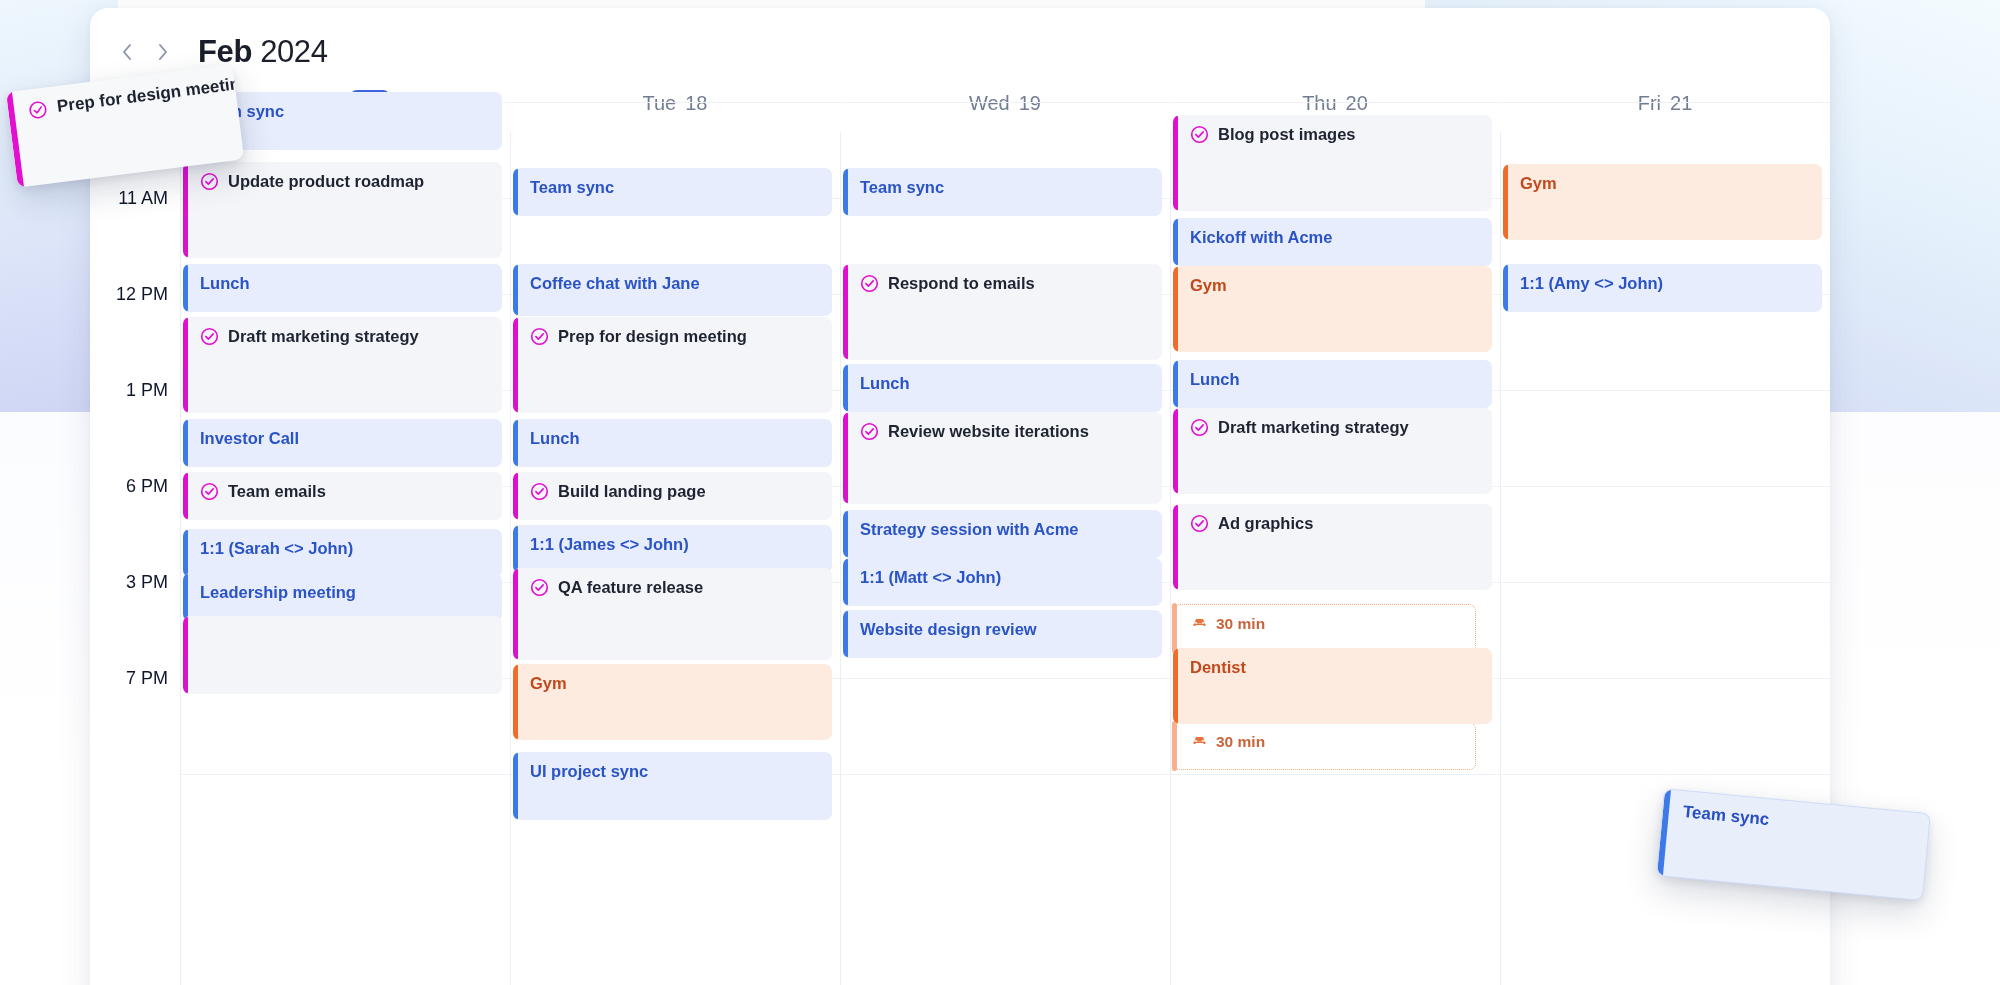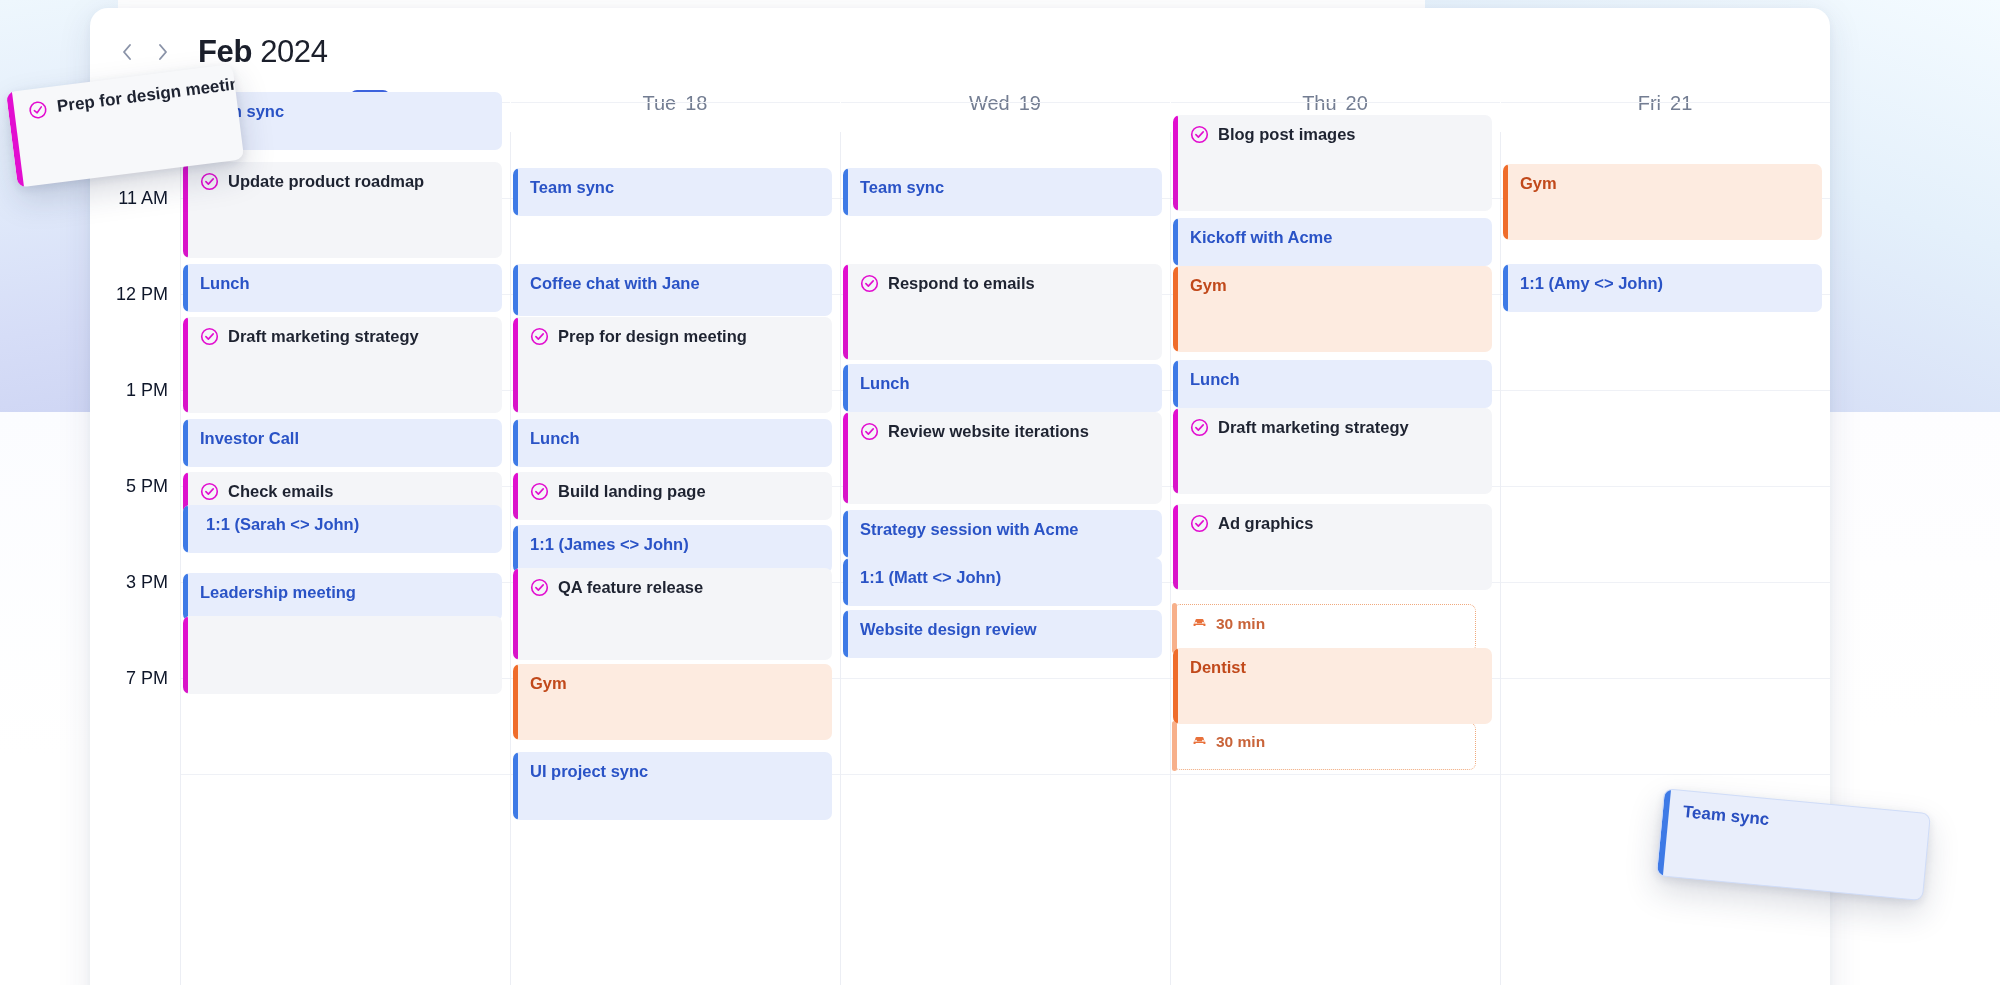--- a/index.html
+++ b/index.html
@@ -157,21 +157,21 @@
         <span>21</span>
       </div>
     </div>
 
     <div class="grid-wrap">
       <div class="grid">
         <div class="gutter" id="gutter">
             <div class="time-label" style="top: 66px;">11 AM</div>
             <div class="time-label" style="top: 162px;">12 PM</div>
             <div class="time-label" style="top: 258px;">1 PM</div>
-            <div class="time-label" style="top: 354px;">5 PM</div>
+            <div class="time-label" style="top: 354px;">6 PM</div>
             <div class="time-label" style="top: 450px;">3 PM</div>
             <div class="time-label" style="top: 546px;">7 PM</div>
           </div>
         <div class="day-col" id="col-mon">
             <div class="hline" style="top: -30px;"></div>
             <div class="hline" style="top: 66px;"></div>
             <div class="hline" style="top: 162px;"></div>
             <div class="hline" style="top: 258px;"></div>
             <div class="hline" style="top: 354px;"></div>
             <div class="hline" style="top: 450px;"></div>
@@ -215,24 +215,24 @@
                 <span class="txt">Investor Call</span>
               </div>
             </div>
             <div class="ev task" style="top: 340px; height: 48px;">
               <div class="bar"></div>
               <div class="body">
                 <span class="check"><svg width="19" height="19" viewBox="0 0 20 20" fill="none">
                     <circle cx="10" cy="10" r="8.2" stroke="#e20ed0" stroke-width="1.7"></circle>
                     <path d="M6.2 10.2 L8.8 12.8 L13.9 7.2" stroke="#e20ed0" stroke-width="1.7" stroke-linecap="round" stroke-linejoin="round"></path>
                   </svg></span>
-                <span class="txt">Check emails</span>
-              </div>
-            </div>
-            <div class="ev meet" style="top: 373px; height: 48px; padding-left: 6px;">
+                <span class="txt">Team emails</span>
+              </div>
+            </div>
+            <div class="ev meet" style="top: 397px; height: 48px;">
               <div class="bar"></div>
               <div class="body">
                 <span class="txt">1:1 (Sarah &lt;&gt; John)</span>
               </div>
             </div>
             <div class="ev meet" style="top: 441px; height: 48px;">
               <div class="bar"></div>
               <div class="body">
                 <span class="txt">Leadership meeting</span>
               </div>

